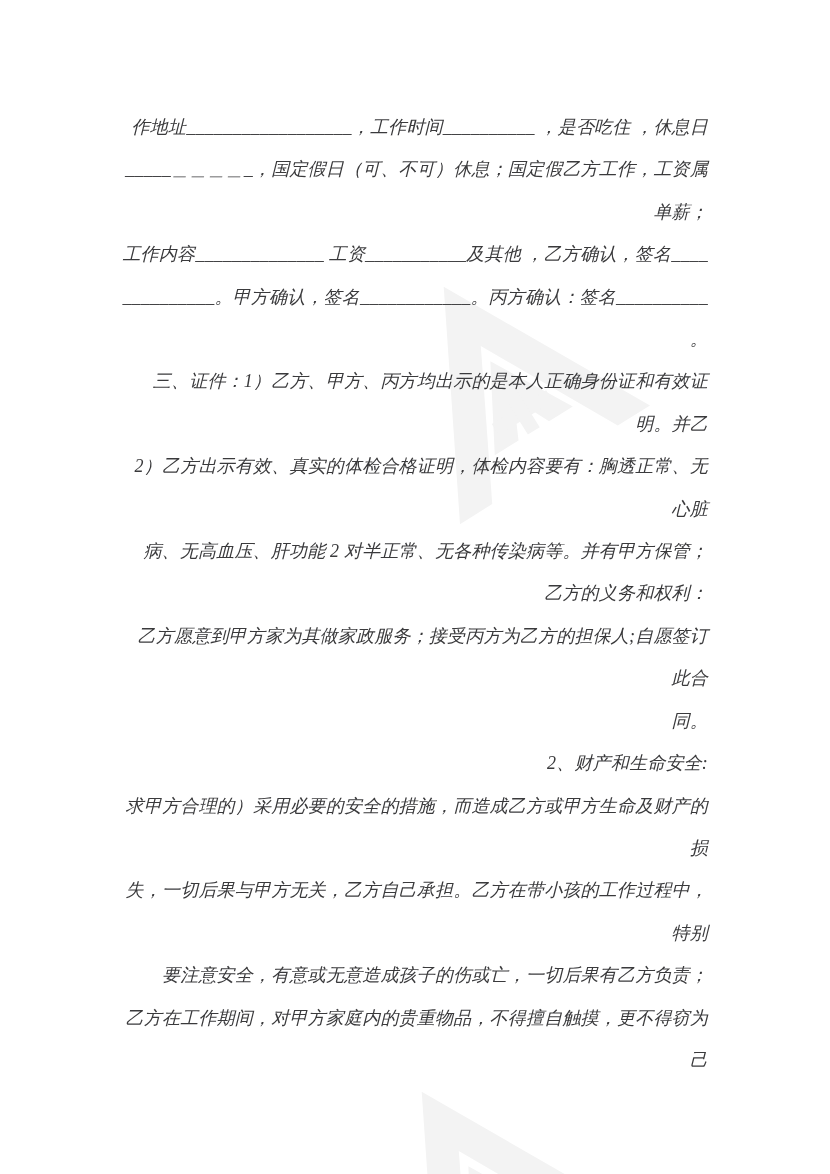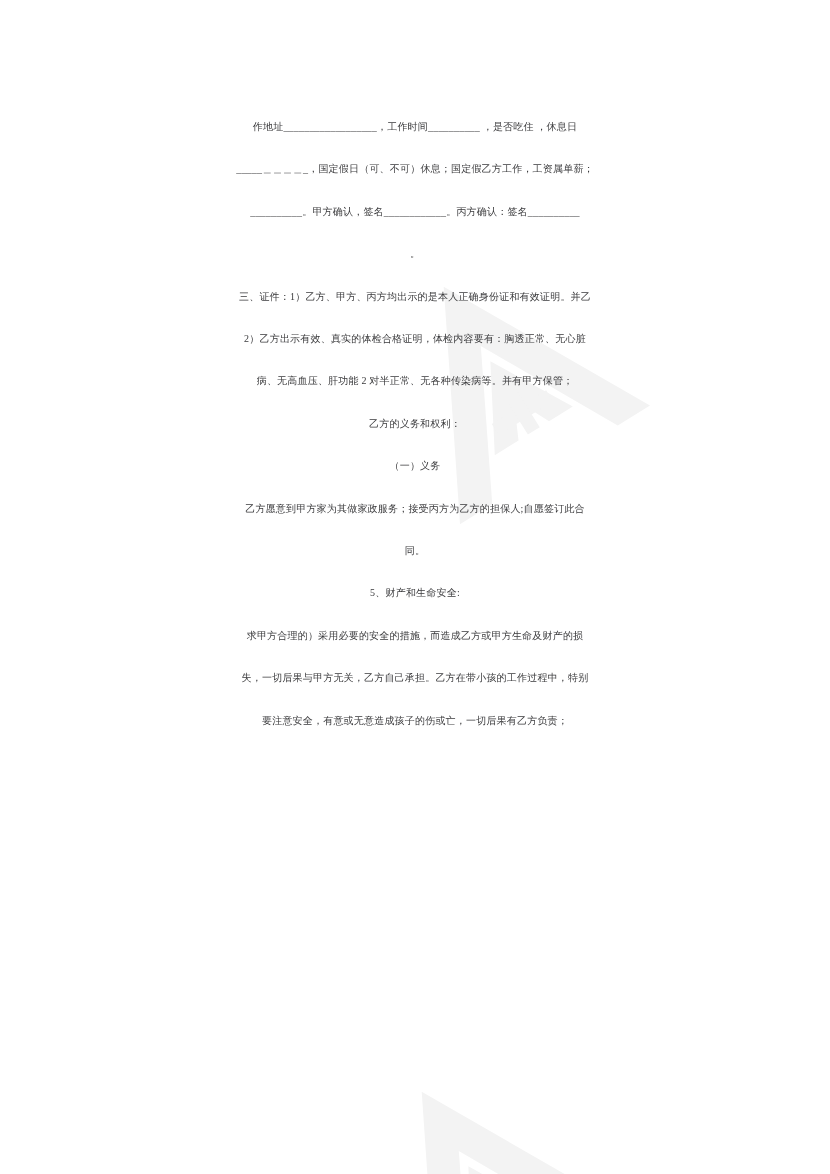--- a/index.html
+++ b/index.html
@@ -32,26 +32,27 @@
 
   
   .doc-body {
     position: absolute;
     left: 122px;
     top: 106px;
     width: 586px;
     z-index: 2;
   }
   .line {
-    font-size: 10px;
+    font-size: 18px;
     line-height: 42.4px;
     color: #3a3a3c;
     letter-spacing: 0.2px;
     white-space: pre-wrap;
-    text-align: center;
+    text-align: right;
+    font-style: italic;
   }
 </style>
 </head>
 <body>
 
 <div class="page">
 
   <svg class="watermark wm-a" viewBox="0 0 300 300" xmlns="http://www.w3.org/2000/svg" aria-hidden="true">
     <g transform="rotate(-32 150 150)" fill="#f3f3f3">
       <path d="M150 40 L262 250 L224 250 L150 110 L76 250 L38 250 Z"></path>
@@ -66,28 +67,29 @@
       <path d="M150 40 L262 250 L224 250 L150 110 L76 250 L38 250 Z"></path>
       <path d="M150 128 L196 210 L168 210 L150 172 L132 210 L104 210 Z"></path>
       <rect x="118" y="182" width="64" height="13"></rect>
       <rect x="143" y="150" width="14" height="60"></rect>
     </g>
   </svg>
 
   <div class="doc-body">
     <div class="line">作地址__________________，工作时间__________ ，是否吃住 ，休息日</div>
     <div class="line">_____＿＿＿＿_，国定假日（可、不可）休息；国定假乙方工作，工资属单薪；</div>
+    <div class="line">工作内容______________ 工资___________及其他 ，乙方确认，签名____</div>
     <div class="line">__________。甲方确认，签名____________。丙方确认：签名__________</div>
     <div class="line">。</div>
     <div class="line">三、证件：1）乙方、甲方、丙方均出示的是本人正确身份证和有效证明。并乙</div>
     <div class="line">2）乙方出示有效、真实的体检合格证明，体检内容要有：胸透正常、无心脏</div>
     <div class="line">病、无高血压、肝功能 2 对半正常、无各种传染病等。并有甲方保管；</div>
     <div class="line">乙方的义务和权利：</div>
-    <div class="line">（一）义务</div>
     <div class="line">乙方愿意到甲方家为其做家政服务；接受丙方为乙方的担保人;自愿签订此合</div>
     <div class="line">同。</div>
-    <div class="line">5、财产和生命安全:</div>
+    <div class="line">2、财产和生命安全:</div>
     <div class="line">求甲方合理的）采用必要的安全的措施，而造成乙方或甲方生命及财产的损</div>
     <div class="line">失，一切后果与甲方无关，乙方自己承担。乙方在带小孩的工作过程中，特别</div>
     <div class="line">要注意安全，有意或无意造成孩子的伤或亡，一切后果有乙方负责；</div>
+    <div class="line">乙方在工作期间，对甲方家庭内的贵重物品，不得擅自触摸，更不得窃为己</div>
   </div>
 
 </div>
 
 </body></html>

